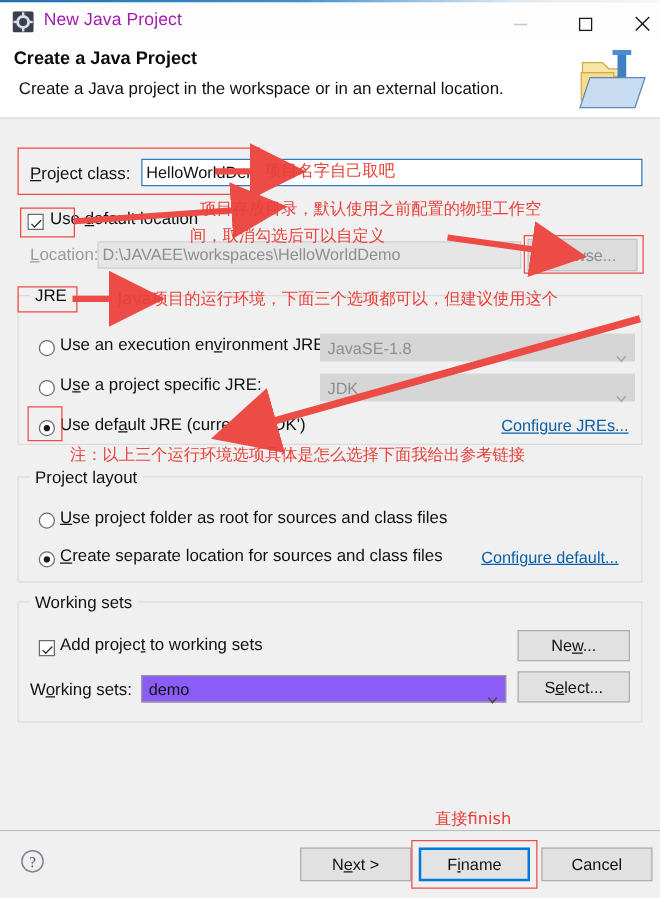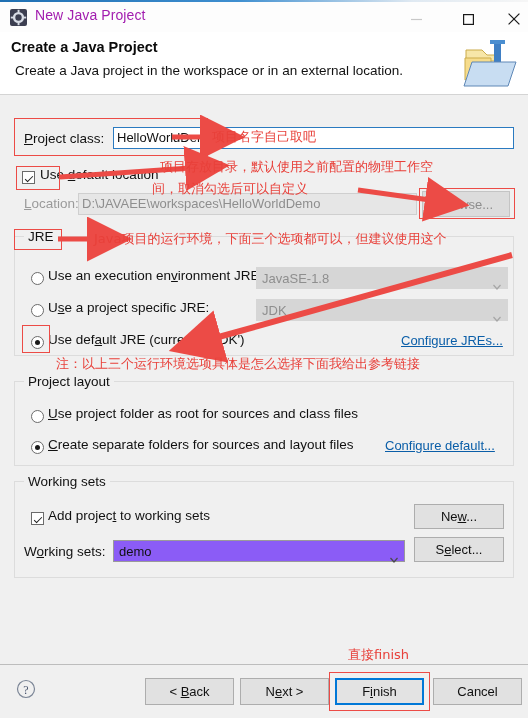--- a/index.html
+++ b/index.html
@@ -277,21 +277,21 @@
     <div class="group" style="left:14px; top:285px; width:500px; height:85px;"></div>
     <div class="group-title" style="left:24px; top:278px;">Project layout</div>
 
     <div class="radio" style="left:31px; top:314px;"></div>
     <div class="lbl" style="left:48px; top:310px;">
       <u>U</u><span>se project folder as root for sources and class files</span>
     </div>
 
     <div class="radio sel" style="left:31px; top:345px;"></div>
     <div class="lbl" style="left:48px; top:341px;">
-      <u>C</u><span>reate separate folders for sources and layout files</span>
+      <u>C</u><span>reate separate location for sources and class files</span>
     </div>
     <a class="link" style="left:385px; top:342px;">Configure default...</a>
 
     <div class="group" style="left:14px; top:385px; width:500px; height:97px;"></div>
     <div class="group-title" style="left:24px; top:378px;">Working sets</div>
 
     <div class="cbox checked" style="left:31px; top:416px;"></div>
     <div class="lbl" style="left:48px; top:412px;">
       <span>Add projec</span><u>t</u><span> to working sets</span>
     </div>
@@ -316,28 +316,25 @@
   </div>
 
   <div class="footer-sep"></div>
   <div class="footer"></div>
   <span class="help-icon">
     <svg width="20" height="20" viewBox="0 0 20 20">
       <circle cx="10" cy="10" r="8.5" fill="#f0f0f0" stroke="#7b8596" stroke-width="1.2"></circle>
       <text x="10" y="14.5" font-size="12" text-anchor="middle" fill="#45506a" font-family="Liberation Serif, serif">?</text>
     </svg>
   </span>
-  <div class="btn" style="left:145px; top:678px; width:89px; height:27px;">
-    <span><span>&lt; </span><u>B</u><span>ack</span></span>
-  </div>
   <div class="btn" style="left:240px; top:678px; width:89px; height:27px;">
     <span><span>N</span><u>e</u><span>xt &gt;</span></span>
   </div>
   <div class="btn default" style="left:335px; top:678px; width:89px; height:27px;">
-    <span><span>F</span><u>i</u><span>nish</span></span>
+    <span><span>F</span><u>i</u><span>name</span></span>
   </div>
   <div class="btn" style="left:433px; top:678px; width:89px; height:27px;text-align:center;">Cancel</div>
 
   <svg class="ovl">
     <defs>
       <marker id="ah" markerWidth="9" markerHeight="9" refX="1" refY="4.5" orient="auto">
         <path d="M0,0 L9,4.5 L0,9 Z" fill="#ec4b46"></path>
       </marker>
     </defs>
 

